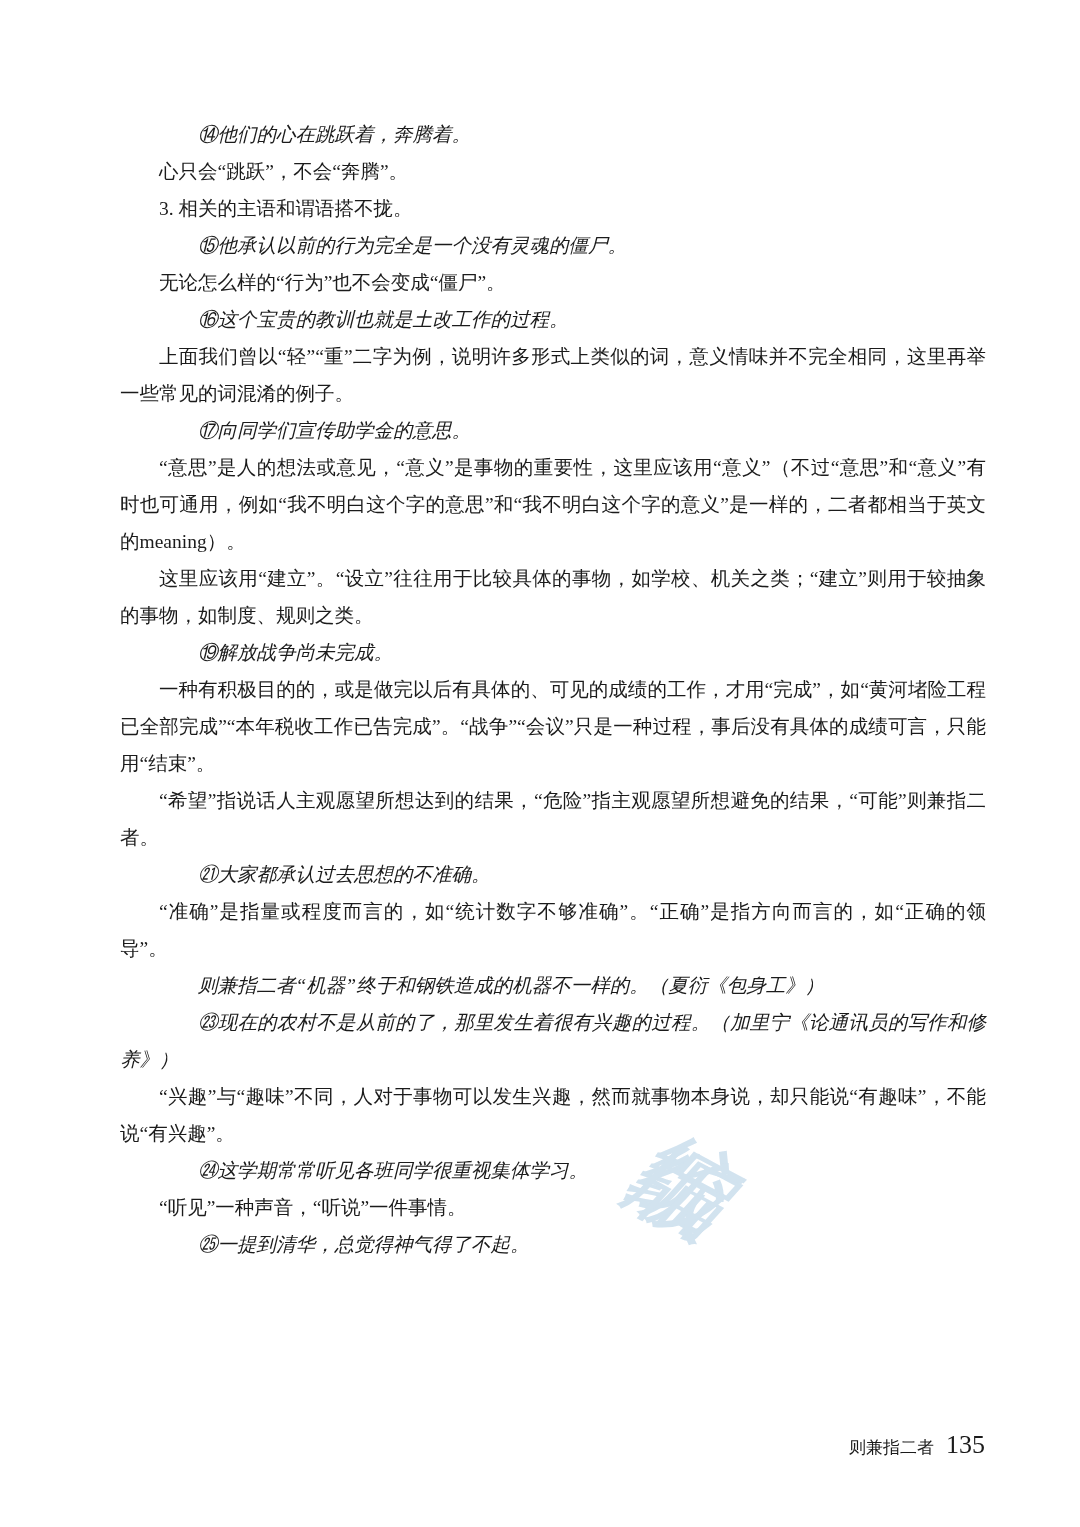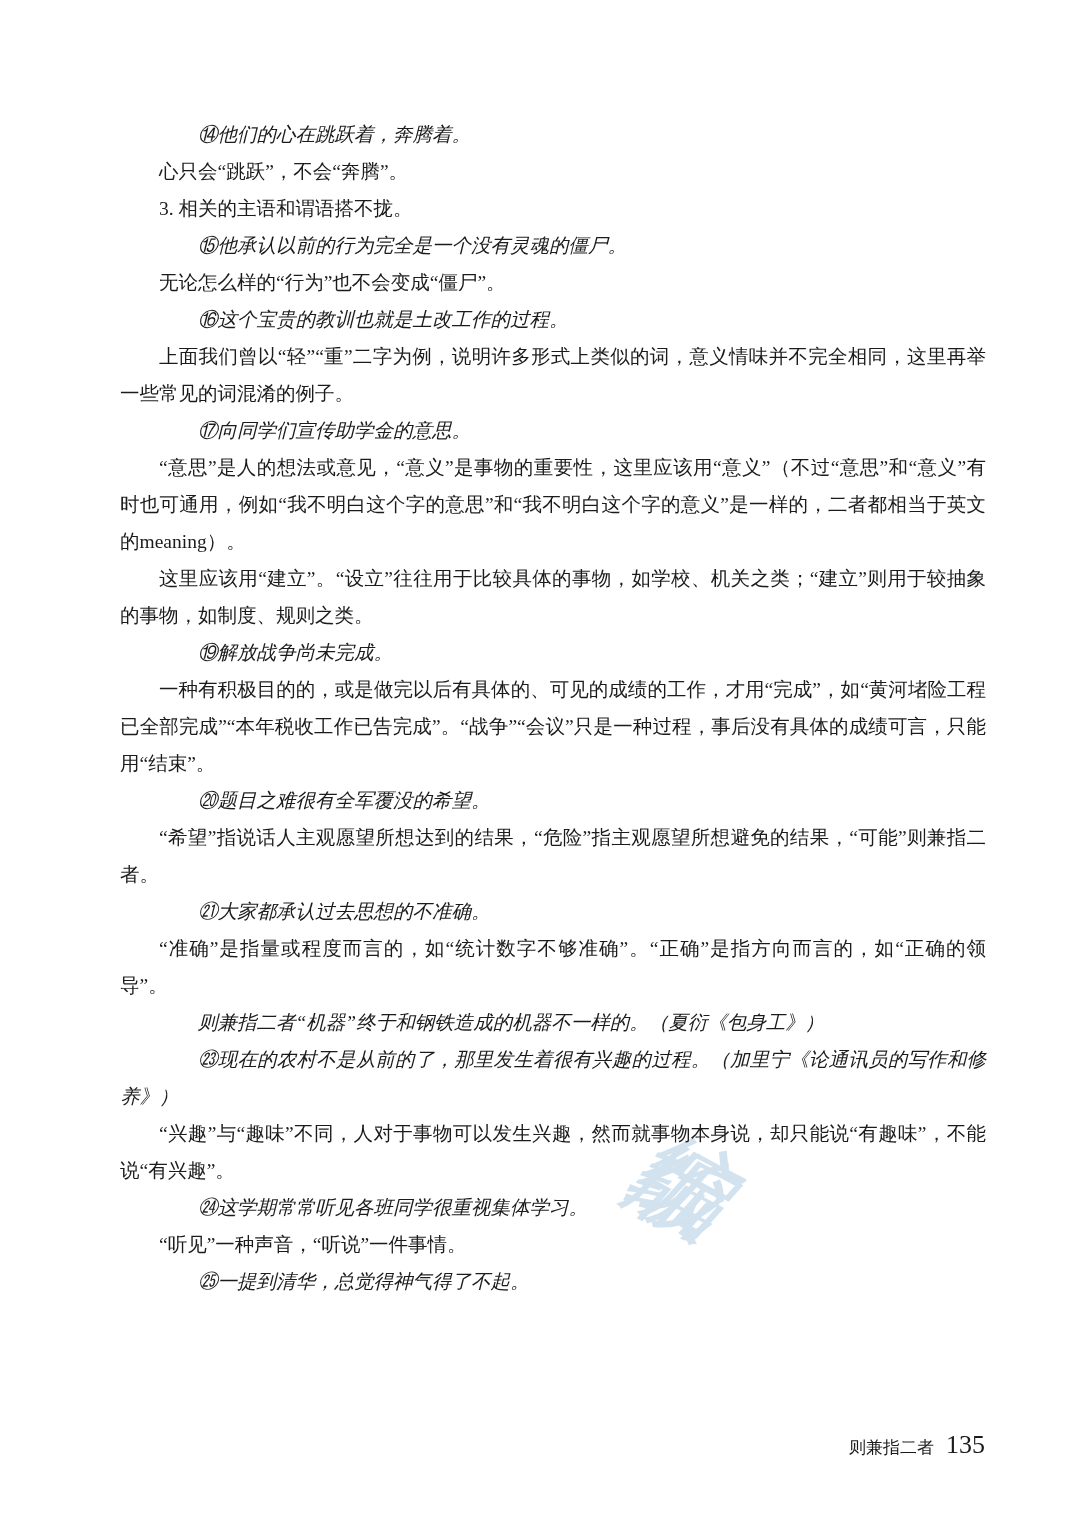--- a/index.html
+++ b/index.html
@@ -70,21 +70,20 @@
       <div class="para body">3. 相关的主语和谓语搭不拢。</div>
       <div class="para example">⑮他承认以前的行为完全是一个没有灵魂的僵尸。</div>
       <div class="para body">无论怎么样的“行为”也不会变成“僵尸”。</div>
       <div class="para example">⑯这个宝贵的教训也就是土改工作的过程。</div>
       <div class="para body">上面我们曾以“轻”“重”二字为例，说明许多形式上类似的词，意义情味并不完全相同，这里再举一些常见的词混淆的例子。</div>
       <div class="para example">⑰向同学们宣传助学金的意思。</div>
       <div class="para body">“意思”是人的想法或意见，“意义”是事物的重要性，这里应该用“意义”（不过“意思”和“意义”有时也可通用，例如“我不明白这个字的意思”和“我不明白这个字的意义”是一样的，二者都相当于英文的meaning）。</div>
       <div class="para body">这里应该用“建立”。“设立”往往用于比较具体的事物，如学校、机关之类；“建立”则用于较抽象的事物，如制度、规则之类。</div>
       <div class="para example">⑲解放战争尚未完成。</div>
       <div class="para body">一种有积极目的的，或是做完以后有具体的、可见的成绩的工作，才用“完成”，如“黄河堵险工程已全部完成”“本年税收工作已告完成”。“战争”“会议”只是一种过程，事后没有具体的成绩可言，只能用“结束”。</div>
-      <div class="para example">⑳题目之难很有全军覆没的希望。</div>
       <div class="para body">“希望”指说话人主观愿望所想达到的结果，“危险”指主观愿望所想避免的结果，“可能”则兼指二者。</div>
       <div class="para example">㉑大家都承认过去思想的不准确。</div>
       <div class="para body">“准确”是指量或程度而言的，如“统计数字不够准确”。“正确”是指方向而言的，如“正确的领导”。</div>
       <div class="para example">则兼指二者“机器”终于和钢铁造成的机器不一样的。（夏衍《包身工》）</div>
       <div class="para example">㉓现在的农村不是从前的了，那里发生着很有兴趣的过程。（加里宁《论通讯员的写作和修养》）</div>
       <div class="para body">“兴趣”与“趣味”不同，人对于事物可以发生兴趣，然而就事物本身说，却只能说“有趣味”，不能说“有兴趣”。</div>
       <div class="para example">㉔这学期常常听见各班同学很重视集体学习。</div>
       <div class="para body">“听见”一种声音，“听说”一件事情。</div>
       <div class="para example">㉕一提到清华，总觉得神气得了不起。</div>
     </div>

